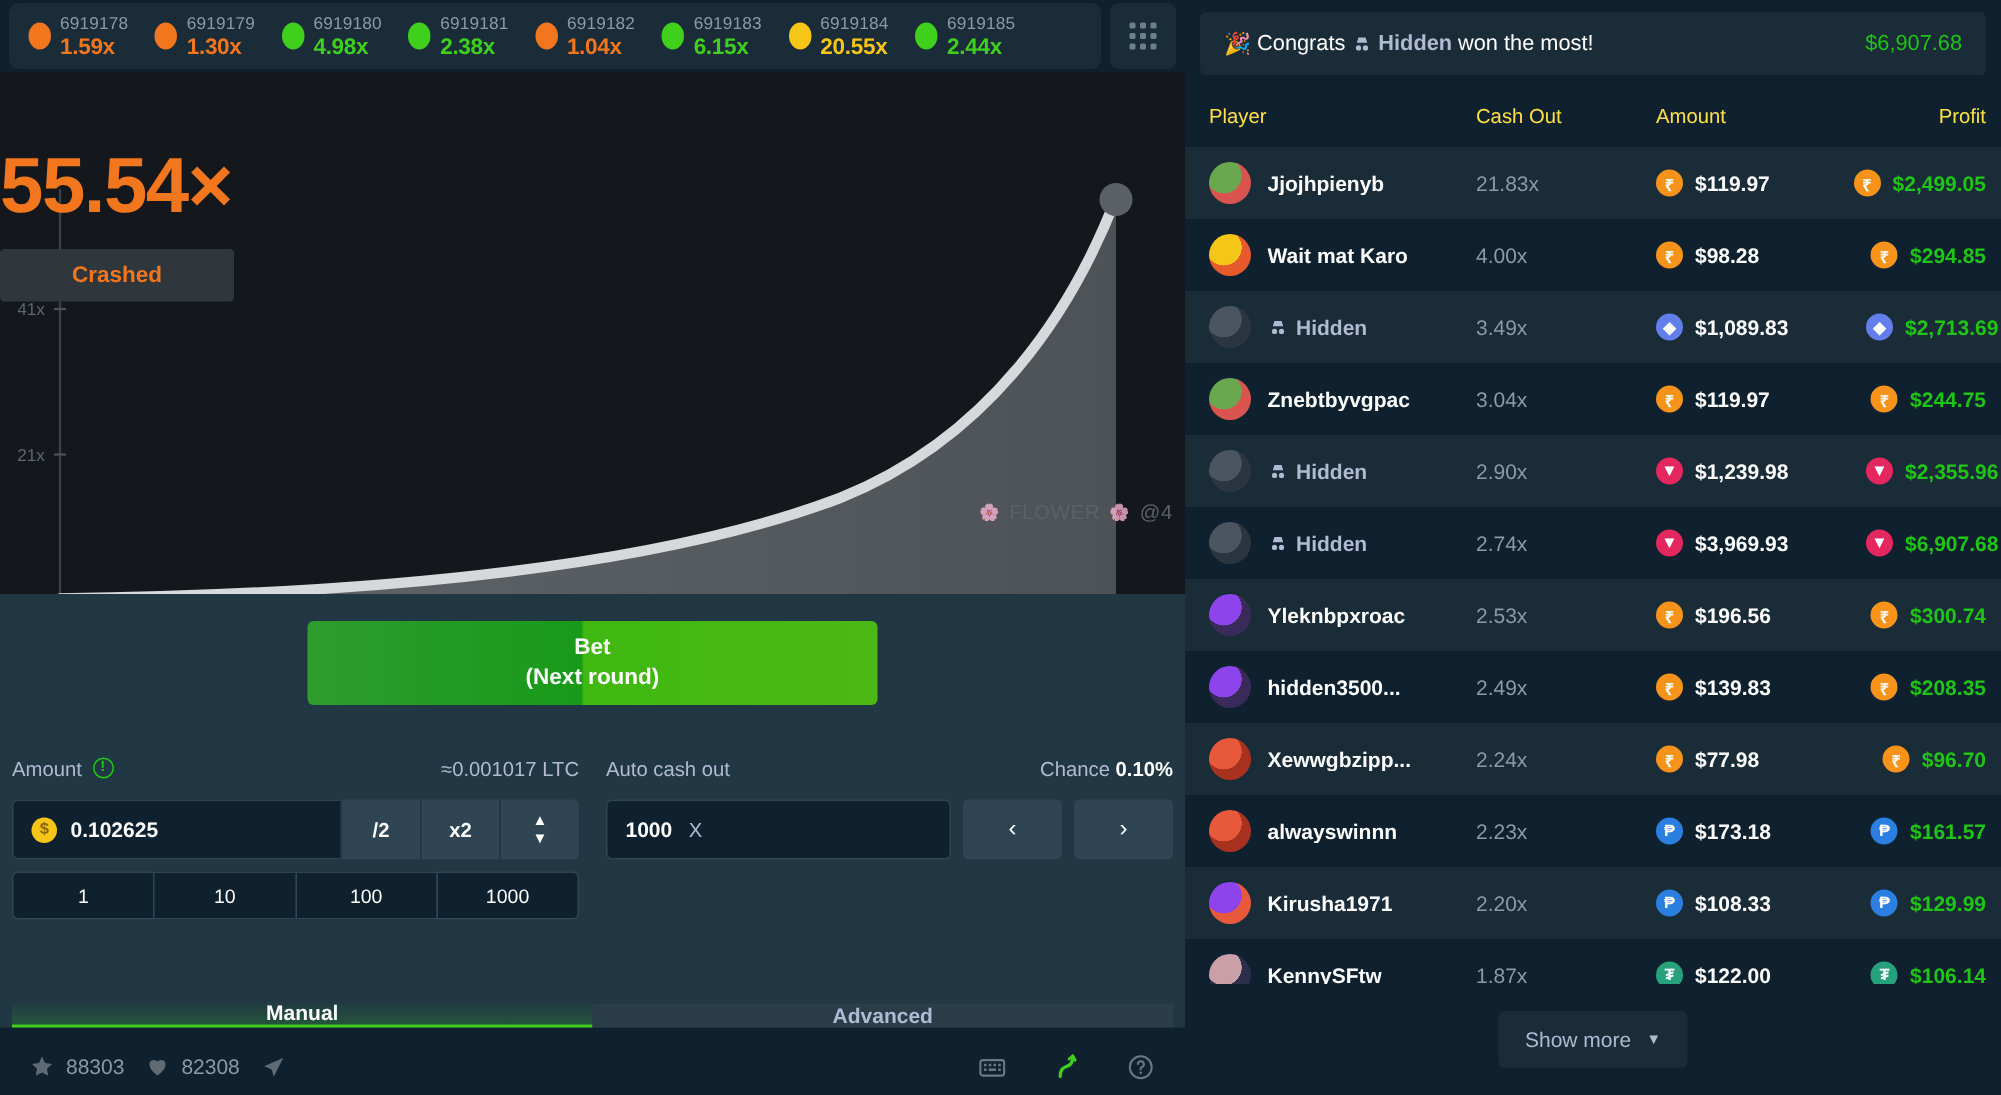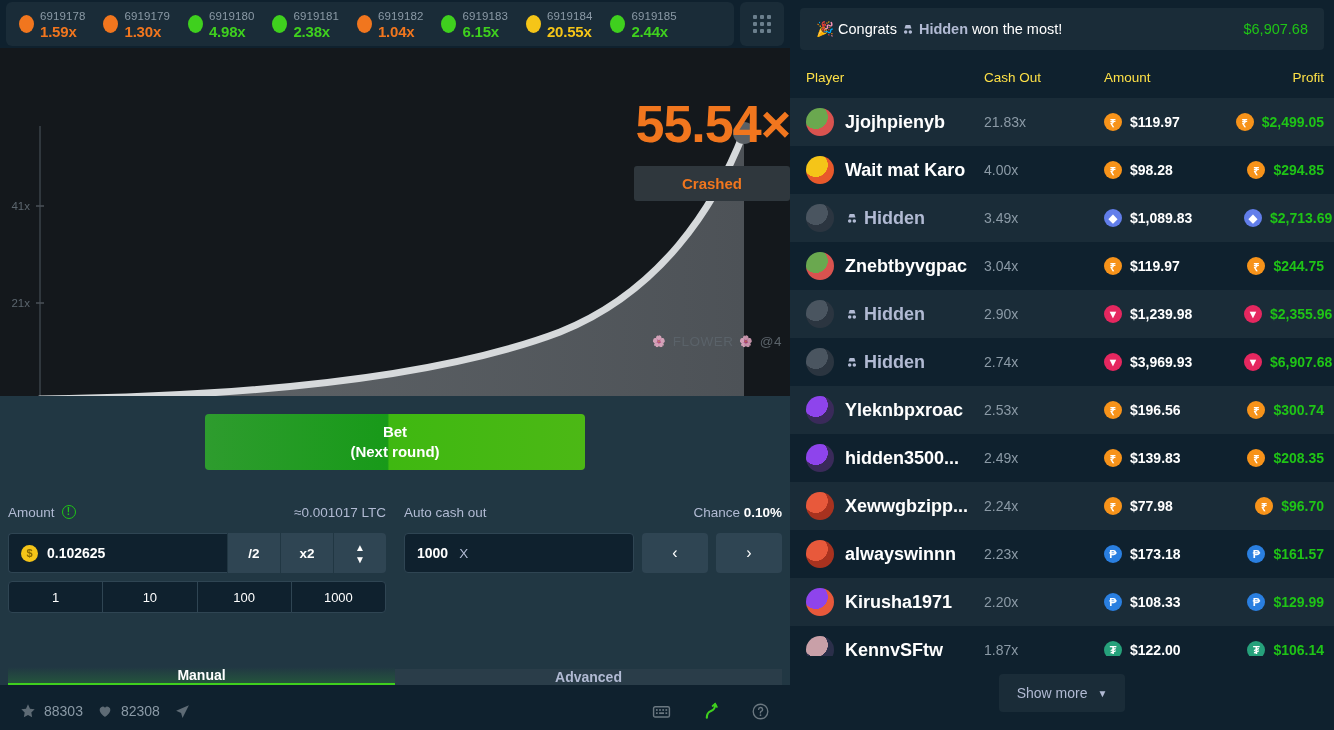--- a/index.html
+++ b/index.html
@@ -29,21 +29,21 @@
     width: 44px; height: 44px; background: #1a2c38; border-radius: 6px;
     display: flex; align-items: center; justify-content: center; flex: none; cursor: pointer;
   }
   .dots3 { display: grid; grid-template-columns: repeat(3, 4px); grid-template-rows: repeat(3, 4px); gap: 3px; }
   .dots3 i { width: 4px; height: 4px; background: #6b7f8d; border-radius: 1px; display: block; }
 
   
   .chart-wrap { position: relative; height: 348px; background: #14181c; flex: none; overflow: hidden; }
   .chart-svg { position: absolute; inset: 0; width: 790px; height: 348px; }
   .mult-display {
-    position: absolute; left: 0; right: 0; top: 46px; text-align: right; pointer-events: none;
+    position: absolute; left: 0; right: 0; top: 46px; text-align: left; pointer-events: none;
   }
   .mult-value { font-size: 52px; font-weight: 800; color: #f1761e; letter-spacing: -1px; }
   .crashed-badge {
     display: inline-block; margin-top: 12px; background: #2f373d; color: #f1761e;
     font-size: 15px; font-weight: 700; padding: 9px 48px; border-radius: 3px;
   }
   .watermark {
     position: absolute; right: 8px; top: 286px; display: flex; align-items: center; gap: 6px;
     color: #5a6269; font-size: 13.5px; letter-spacing: .5px; white-space: nowrap; pointer-events: none;
   }
@@ -146,21 +146,21 @@
   .c-amount { flex: 1; }
   .c-profit { flex: 0 0 140px; text-align: right; }
 
   .rows { flex: 1; overflow: hidden; }
   .row { display: flex; align-items: center; height: 48px; padding: 0 10px 0 16px; }
   .row:nth-child(odd) { background: #1a2c38; }
   .avatar {
     width: 28px; height: 28px; border-radius: 50%; flex: none; margin-right: 11px;
     background-size: cover; position: relative; overflow: hidden;
   }
-  .pname { font-size: 18px; color: #fff; font-weight: 700; white-space: nowrap; overflow: hidden; }
+  .pname { font-size: 14px; color: #fff; font-weight: 700; white-space: nowrap; overflow: hidden; }
   .pname.hidden-user { color: #b1bad3; display: flex; align-items: center; gap: 5px; }
   .pcell { display: flex; align-items: center; }
   .cashout { font-size: 14px; color: #8b9aa6; }
   .amt { font-size: 14px; color: #fff; font-weight: 700; display: flex; align-items: center; gap: 8px; }
   .prof { font-size: 14px; color: #1fc416; font-weight: 700; display: flex; align-items: center; justify-content: flex-end; gap: 8px; }
   .cur {
     width: 18px; height: 18px; border-radius: 50%; flex: none; color: #fff;
     font-size: 11px; font-weight: 700; display: flex; align-items: center; justify-content: center;
   }
   .showmore-wrap { height: 74px; display: flex; align-items: center; justify-content: center; flex: none; }

